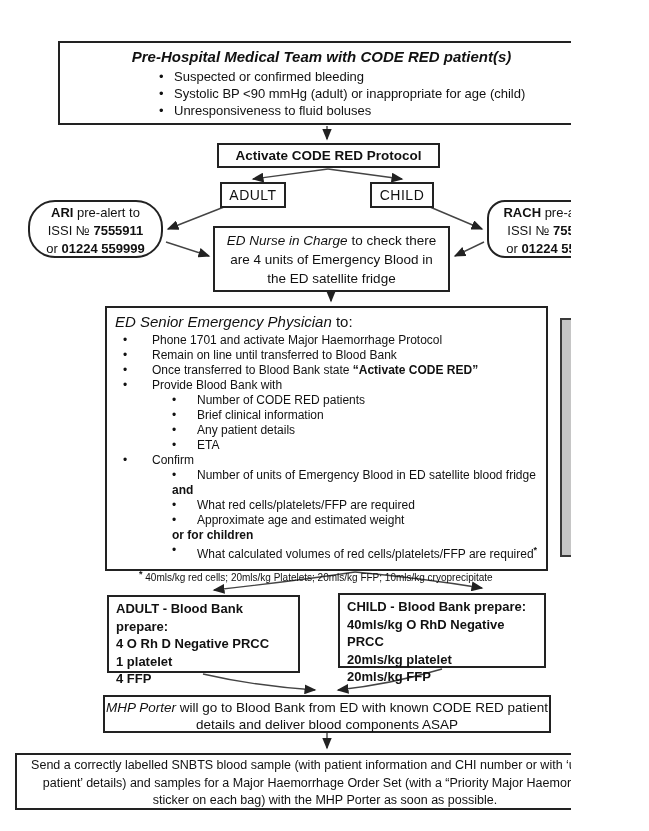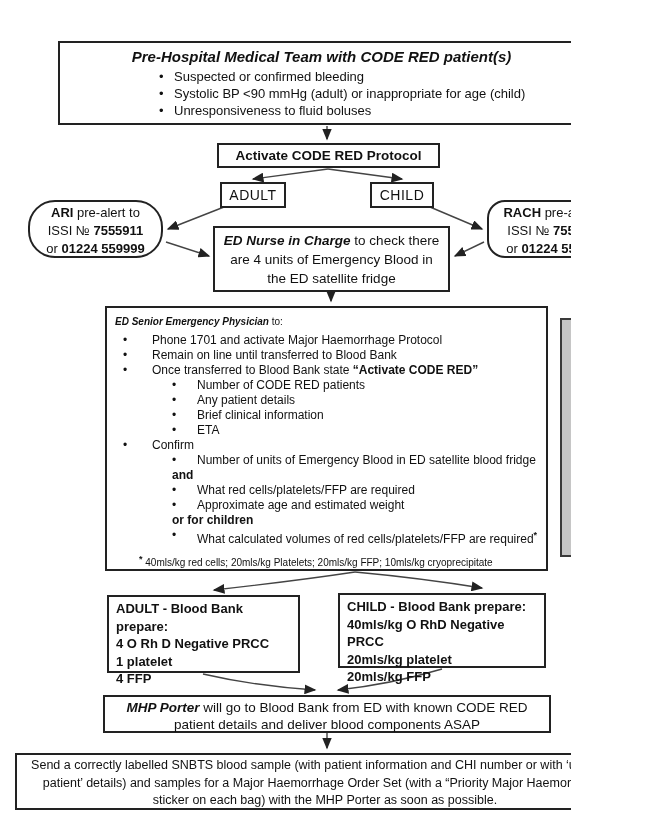--- a/index.html
+++ b/index.html
@@ -25,25 +25,25 @@
   .child-node { left: 370px; top: 182px; width: 64px; height: 26px; }
 
   
   .prealert { width: 135px; height: 58px; text-align: center; font-size: 13px; line-height: 18px; padding-top: 2px; border-width: 2.5px; }
   .ari { left: 28px; top: 200px; border-radius: 27px; }
   .rach { left: 487px; top: 200px; width: 137px; border-radius: 18px; }
 
   
   .nurse { left: 213px; top: 226px; width: 237px; height: 66px; text-align: center;
            font-size: 13.5px; line-height: 19px; padding: 3px 6px 0 6px; }
-  .bi { font-weight: bold; font-style: italic; }
+  .bi { font-weight: normal; font-style: italic; }
 
   
   .physician { left: 105px; top: 306px; width: 443px; height: 265px; padding: 5px 6px 0 8px; }
-  .physician .ptitle { font-size: 10px; line-height: 18px; margin-bottom: 2px; }
+  .physician .ptitle { font-size: 15px; line-height: 18px; margin-bottom: 2px; }
   .pr { position: relative; font-size: 12px; line-height: 15px; }
   .pr.l1 { padding-left: 37px; }
   .pr.l2 { padding-left: 82px; }
   .pr.l2.nb { padding-left: 57px; }
   .pr .bu { position: absolute; }
   .pr.l1 .bu { left: 8px; }
   .pr.l2 .bu { left: 57px; }
   .bu::before { content: "\2022"; }
   .fn { font-size: 10px; line-height: 18px; padding-left: 24px; margin-top: 3px; }
   sup { font-size: 9px; font-weight: bold; }
@@ -125,23 +125,24 @@
     <span class="bi">ED Nurse in Charge</span><span> to check there are 4 units of Emergency Blood in the ED satellite fridge</span>
   </div>
 
   <div class="box physician">
     <div class="ptitle">
       <span class="bi">ED Senior Emergency Physician</span><span> to:</span>
     </div>
     <div class="pr l1"><span class="bu"></span><span>Phone 1701 and activate Major Haemorrhage Protocol</span></div>
     <div class="pr l1"><span class="bu"></span><span>Remain on line until transferred to Blood Bank</span></div>
     <div class="pr l1"><span class="bu"></span><span>Once transferred to Blood Bank state </span><b>“Activate CODE RED”</b></div>
+    <div class="pr l1"><span class="bu"></span><span>Provide Blood Bank with</span></div>
     <div class="pr l2"><span class="bu"></span><span>Number of CODE RED patients</span></div>
+    <div class="pr l2"><span class="bu"></span><span>Brief clinical information</span></div>
     <div class="pr l2"><span class="bu"></span><span>Any patient details</span></div>
-    <div class="pr l2"><span class="bu"></span><span>Brief clinical information</span></div>
     <div class="pr l2"><span class="bu"></span><span>ETA</span></div>
     <div class="pr l1"><span class="bu"></span><span>Confirm</span></div>
     <div class="pr l2"><span class="bu"></span><span>Number of units of Emergency Blood in ED satellite blood fridge</span></div>
     <div class="pr l2 nb"><b>and</b></div>
     <div class="pr l2"><span class="bu"></span><span>What red cells/platelets/FFP are required</span></div>
     <div class="pr l2"><span class="bu"></span><span>Approximate age and estimated weight</span></div>
     <div class="pr l2 nb"><b>or for children</b></div>
     <div class="pr l2"><span class="bu"></span><span>What calculated volumes of red cells/platelets/FFP are required</span><sup>*</sup></div>
     <div class="fn"><sup>*</sup><span> 40mls/kg red cells; 20mls/kg Platelets; 20mls/kg FFP; 10mls/kg cryoprecipitate</span></div>
   </div>

